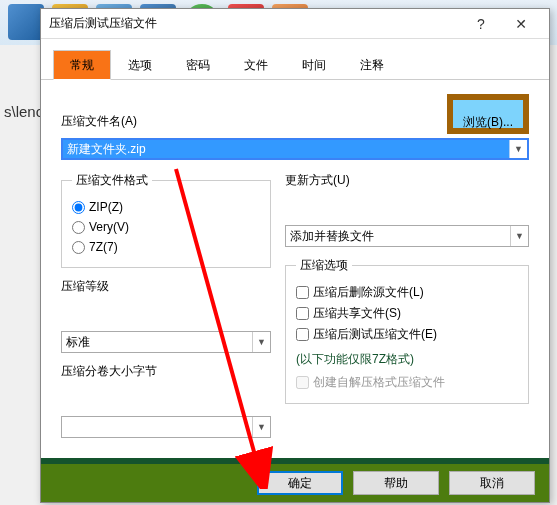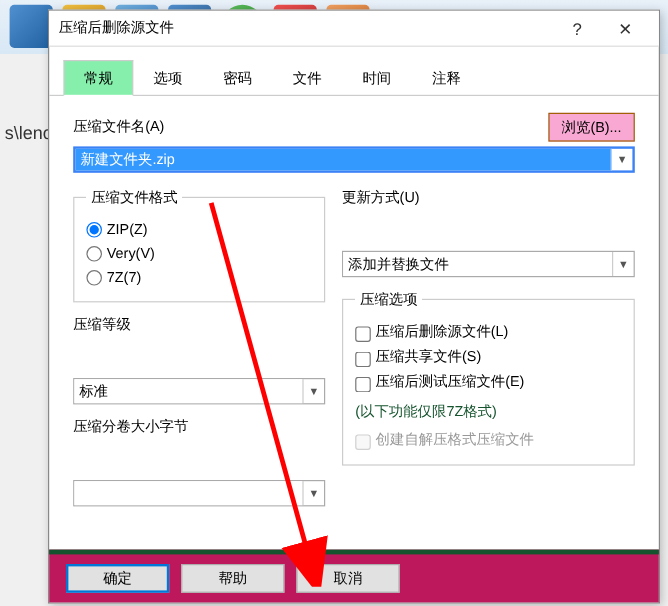--- a/index.html
+++ b/index.html
@@ -19,52 +19,52 @@
     .bg-icon.i7 { background: linear-gradient(135deg,#f0a060,#d07030); }
     .bg-path { position: absolute; top: 58px; left: 4px; font-size: 15px; color: #333; margin-top: 45px; }
     
     .dialog { position: absolute; top: 8px; left: 40px; width: 510px; height: 495px; background: #fff; border: 1px solid #888; box-shadow: 2px 2px 8px rgba(0,0,0,0.25); z-index: 10; }
     .titlebar { height: 30px; background: #fff; display: flex; align-items: center; padding: 0 8px; border-bottom: 1px solid #ddd; }
     .titlebar .title { flex: 1; font-size: 12px; }
     .titlebar .btn { width: 40px; height: 28px; display: flex; align-items: center; justify-content: center; cursor: pointer; font-size: 14px; color: #333; }
     
     .tabs { display: flex; padding: 6px 12px 0 12px; border-bottom: 1px solid #ccc; gap: 0; margin-top: 4px; }
     .tab { padding: 6px 16px 5px 16px; border: 1px solid transparent; cursor: pointer; position: relative; top: 1px; }
-    .tab.active { background: #86efac; border: 1px solid #ccc; border-bottom: 1px solid #fff; }
+    .tab.active { background: #f97316; border: 1px solid #ccc; border-bottom: 1px solid #fff; }
     
     .content { padding: 14px 20px 10px 20px; }
     .row-top { display: flex; gap: 13px; align-items: flex-end; margin-bottom: 4px; }
     .field-label { margin-bottom: 4px; }
     .filename-wrap { flex: 1; }
     .combo { width: 100%; height: 22px; border: 2px solid #3b82f6; background: #fff; display: flex; align-items: center; position: relative; }
     .combo-input { flex: 1; height: 100%; border: none; outline: none; padding: 0 4px; background: #3399ff; color: #fff; font-size: 12px; }
     .combo-arrow { width: 18px; height: 100%; display: flex; align-items: center; justify-content: center; border-left: 1px solid #aecff7; color: #555; font-size: 9px; cursor: pointer; }
-    .browse-btn { padding: 3px 10px; border: 1px solid #a16207; background: #f9a8d4; cursor: pointer; height: 24px; margin-bottom: 0; }
+    .browse-btn { padding: 14px 10px; border: 6px solid #a16207; background: #7dd3fc; cursor: pointer; height: 24px; margin-bottom: 0; }
     
     .two-col { display: flex; gap: 14px; margin-top: 12px; }
     .col-left { width: 210px; }
     .col-right { flex: 1; }
     
     fieldset { border: 1px solid #ccc; padding: 8px 10px 10px 10px; margin-bottom: 10px; }
     legend { padding: 0 4px; font-size: 12px; }
     
     .radio-row { display: flex; align-items: center; gap: 4px; padding: 3px 0; cursor: pointer; }
     .radio-row input[type=radio] { margin: 0; }
-    .check-row { display: flex; align-items: flex-end; gap: 4px; padding: 2px 0; cursor: pointer; }
+    .check-row { display: flex; align-items: center; gap: 4px; padding: 2px 0; cursor: pointer; }
     .check-row input[type=checkbox] { margin: 0; }
     .check-row.disabled { color: #999; }
     
     .label-block { margin-bottom: 3px; }
     .combo2 { width: 100%; height: 22px; border: 1px solid #aaa; display: flex; align-items: center; margin-top: 36px; }
     .combo2 input { flex: 1; border: none; outline: none; padding: 0 4px; height: 100%; font-size: 12px; }
     .combo2 .combo-arrow { border-left: 1px solid #ccc; }
     
     .note { margin: 6px 0 4px 0; color: #14532d; }
     
-    .footer { position: absolute; bottom: 0; left: 0; right: 0; height: 44px; border-top: 4px solid #14532d; display: flex; justify-content: flex-start; align-items: center; gap: 10px; padding: 0 14px; background: #be185d; }
+    .footer { position: absolute; bottom: 0; left: 0; right: 0; height: 44px; border-top: 6px solid #14532d; display: flex; justify-content: flex-end; align-items: center; gap: 10px; padding: 0 14px; background: #4d7c0f; }
     .footer button { width: 86px; height: 24px; border: 1px solid #adadad; background: #e1e1e1; cursor: pointer; font-size: 12px; }
     .footer button.primary { border: 2px solid #0078d7; background: #e1e1e1; }
     
     
     .arrow-svg { position: absolute; top: 150px; left: 125px; width: 140px; height: 330px; z-index: 100; pointer-events: none; }
   </style>
 </head>
 <body>
 
 <div class="bg-toolbar">
@@ -75,21 +75,21 @@
   <div class="bg-icon i5"></div>
   <div class="bg-icon i6"></div>
   <div class="bg-icon i7"></div>
 </div>
 <div class="bg-watermark">河东软件园</div>
 <div class="bg-watermark2">www.pc0359.cn</div>
 <div class="bg-path">s\lenc</div>
 
 <div class="dialog">
   <div class="titlebar">
-    <div class="title">压缩后删除源文件</div>
+    <div class="title">压缩后测试压缩文件</div>
     <div class="btn">?</div>
     <div class="btn">✕</div>
   </div>
 
   <div class="tabs">
     <div class="tab active">常规</div>
     <div class="tab">选项</div>
     <div class="tab">密码</div>
     <div class="tab">文件</div>
     <div class="tab">时间</div>

